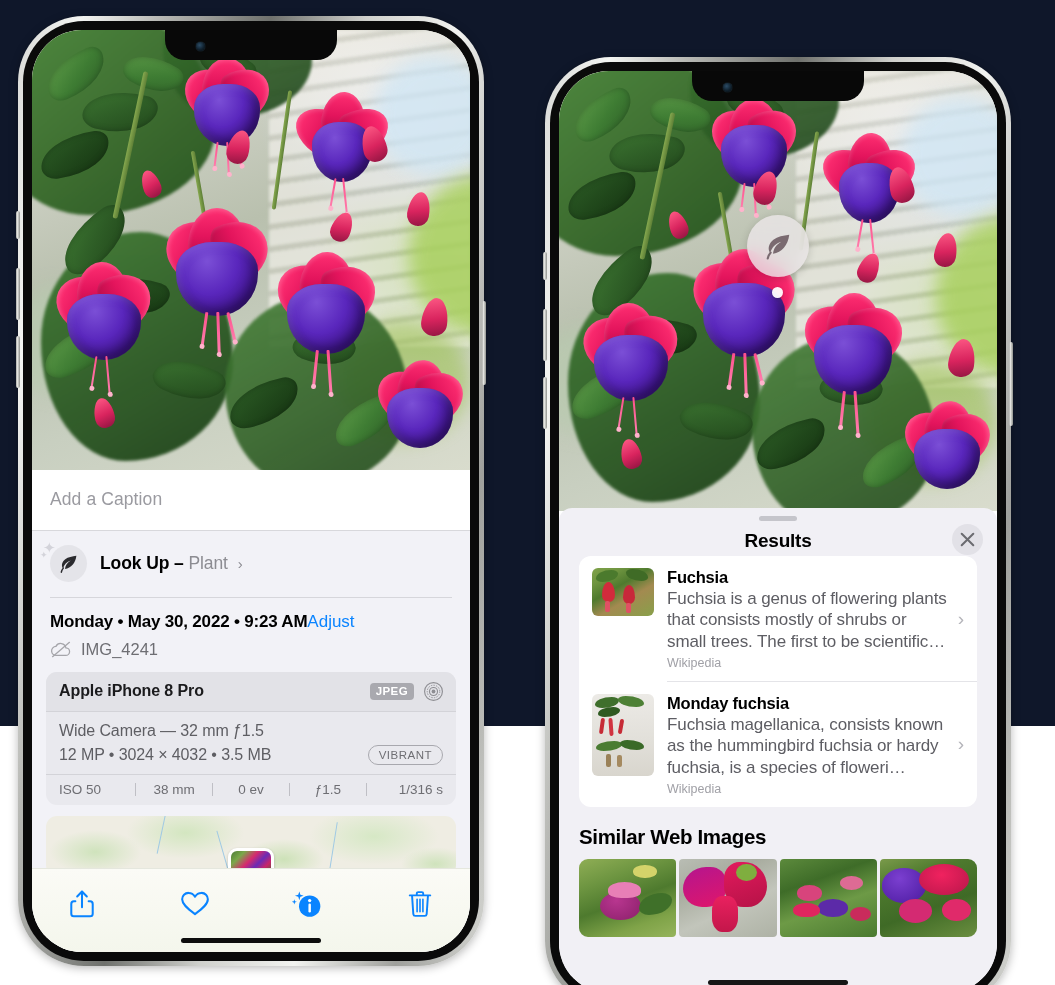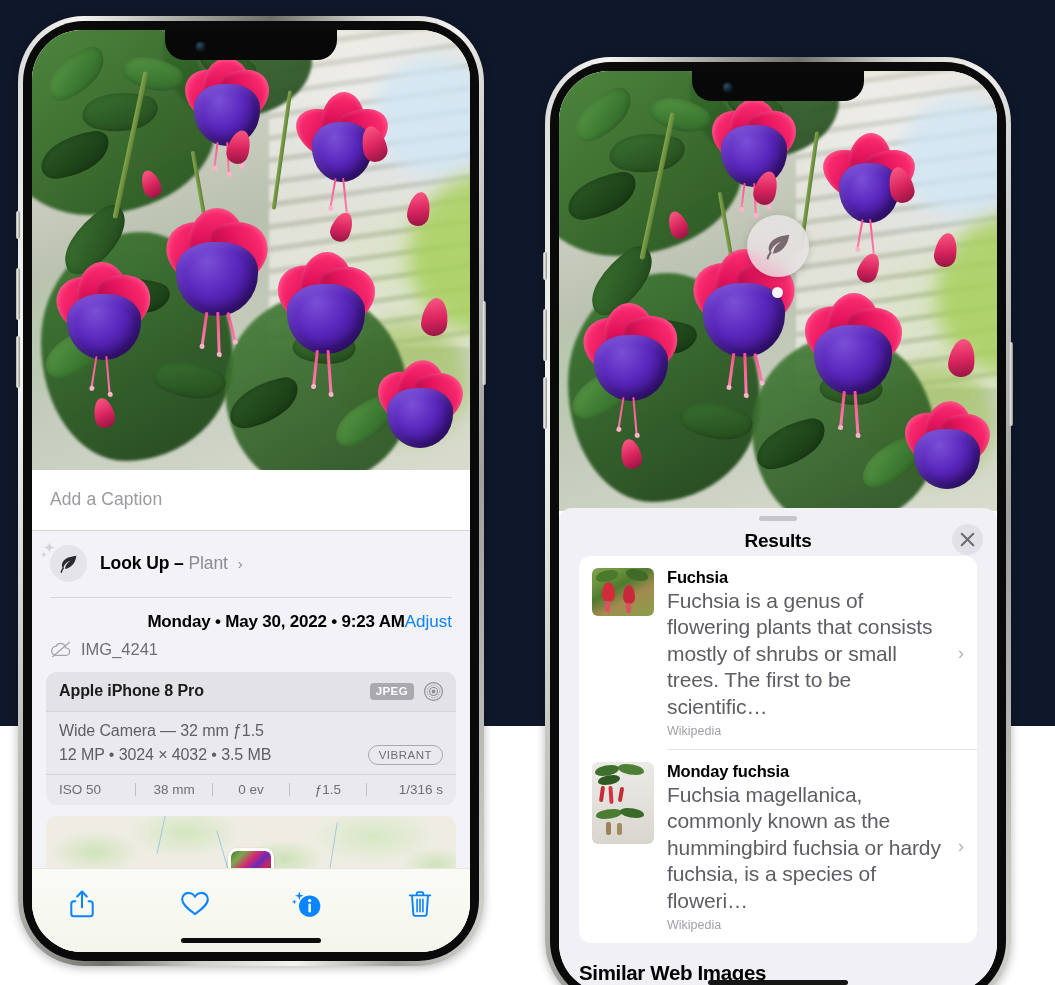--- a/index.html
+++ b/index.html
@@ -147,21 +147,21 @@
     background:#E4E4E9; display:flex; align-items:center; justify-content:center; flex:0 0 auto;
   }
   .sparkle { position:absolute; left:-7px; top:-5px; color:#D3D3DA; font-size:15px; line-height:1; }
   .sparkle.small { left:-10px; top:6px; font-size:9px; }
   .lookup-text { font-size:17.5px; font-weight:700; color:#000; letter-spacing:-.1px; }
   .lookup-text .dash { font-weight:700; }
   .lookup-kind { font-weight:400; color:#8c8c92; }
   .chev-sm { color:#8c8c92; font-size:15px; margin-left:5px; font-weight:400; }
   .hairline { height:0.5px; background:#d6d6db; margin: 0 18px; }
 
-  .meta-row { padding: 14px 18px 8px 18px; display:flex; align-items:baseline; justify-content:flex-end; }
+  .meta-row { padding: 14px 18px 8px 18px; display:flex; align-items:baseline; justify-content:flex-start; }
   .meta-date { font-size:17px; font-weight:700; color:#000; letter-spacing:-.2px; }
   .adjust { font-size:17px; color:#0a84ff; }
   .file-row { display:flex; align-items:center; gap:9px; padding: 0 18px 13px 18px; }
   .file-name { font-size:16.5px; color:#6e6e73; }
 
   .camcard {
     margin: 0 14px; border-radius:11px; overflow:hidden; background:#E9E9EE;
   }
   .camcard-head {
     display:flex; align-items:center; justify-content:space-between;
@@ -246,21 +246,21 @@
     padding: 18px 20px 9px 20px;
   }
   .sect-title { font-size:20.5px; font-weight:700; color:#000; letter-spacing:-.35px; }
   .show-more { font-size:15px; color:#6e6e73; }
   .kcard { margin: 0 20px; background:#fff; border-radius:12px; overflow:hidden; }
   .krow { display:flex; align-items:flex-start; gap:13px; padding: 12px 12px 11px 13px; position:relative; }
   .kthumb { width:62px; height:48px; border-radius:6px; flex:0 0 auto; overflow:hidden; position:relative; }
   .kthumb.tall { height:82px; }
   .kbody { flex:1 1 auto; min-width:0; padding-right:18px; }
   .ktitle { font-size:16.5px; font-weight:700; color:#000; margin-bottom:1px; letter-spacing:-.2px; }
-  .kdesc { font-size:21px; color:#5d5d63; line-height:1.26; letter-spacing:-.1px; }
+  .kdesc { font-size:17px; color:#5d5d63; line-height:1.26; letter-spacing:-.1px; }
   .ksrc { font-size:12.5px; color:#a0a0a6; margin-top:4px; }
   .kchev { position:absolute; right:13px; top:50%; transform:translateY(-50%); color:#b4b4ba; font-size:19px; font-weight:300; }
   .kdiv { height:0.5px; background:#e4e4e8; margin-left:88px; }
 
   .webstrip { display:flex; gap:3px; padding: 0 20px; margin-top:2px; }
   .webthumb { flex:1 1 0; height:78px; border-radius:4px; overflow:hidden; position:relative; }
   .webthumb:first-child { border-top-left-radius:9px; border-bottom-left-radius:9px; }
   .webthumb:last-child { border-top-right-radius:9px; border-bottom-right-radius:9px; }
 
   .home-ind-dark {
@@ -664,21 +664,21 @@
               <div style="position:absolute;left:8px;top:24px;width:4px;height:16px;background:#c62b36;border-radius:2px;transform:rotate(8deg);"></div>
               <div style="position:absolute;left:17px;top:24px;width:4px;height:18px;background:#d13340;border-radius:2px;transform:rotate(-4deg);"></div>
               <div style="position:absolute;left:27px;top:25px;width:4px;height:15px;background:#c62b36;border-radius:2px;transform:rotate(10deg);"></div>
               <div style="position:absolute;left:4px;top:47px;width:26px;height:10px;border-radius:70% 30% 70% 30%;background:#4a7c32;"></div>
               <div style="position:absolute;left:28px;top:46px;width:24px;height:10px;border-radius:30% 70% 30% 70%;background:#3a6a28;"></div>
               <div style="position:absolute;left:14px;top:60px;width:5px;height:13px;background:#9a8158;border-radius:2px;"></div>
               <div style="position:absolute;left:25px;top:61px;width:5px;height:12px;background:#a58a60;border-radius:2px;"></div>
             </div>
             <div class="kbody">
               <div class="ktitle">Monday fuchsia</div>
-              <div class="kdesc">Fuchsia magellanica, commonly known as the hummingbird fuchsia or hardy fuchsia, is a species of floweri…</div>
+              <div class="kdesc">Fuchsia magellanica, consists known as the hummingbird fuchsia or hardy fuchsia, is a species of floweri…</div>
               <div class="ksrc">Wikipedia</div>
             </div>
             <div class="kchev">›</div>
           </div>
 
         </div>
 
         <div class="sect-head" style="padding-bottom:8px;">
           <div class="sect-title">Similar Web Images</div>
         </div>

